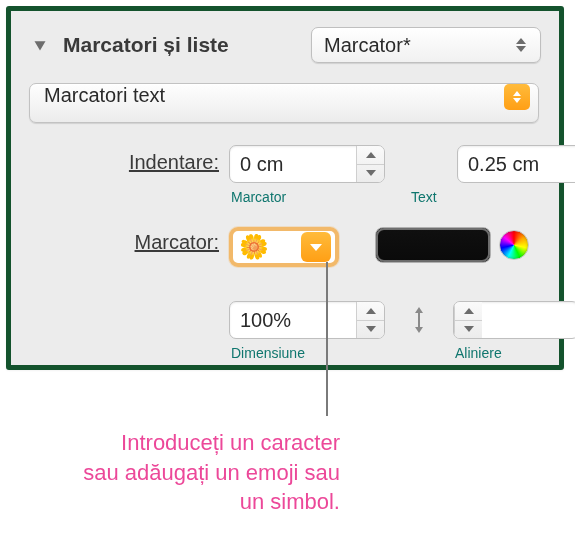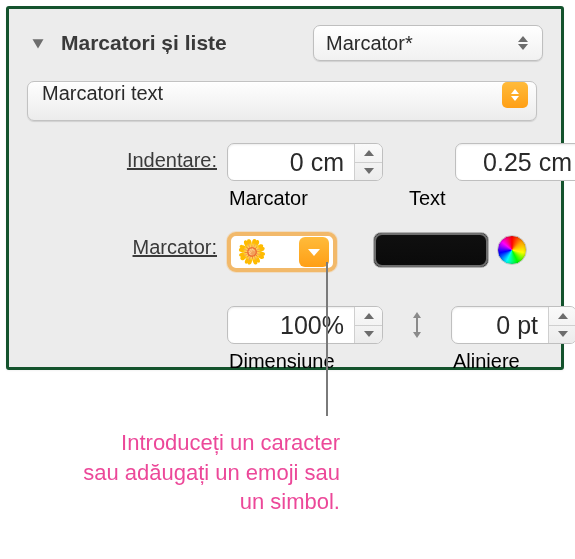--- a/index.html
+++ b/index.html
@@ -1,19 +1,19 @@
 <!DOCTYPE html>
 <html><head>
   <meta charset="utf-8">
   <style>
     * { box-sizing: border-box; margin: 0; padding: 0; font-family: -apple-system, "Helvetica Neue", Arial, sans-serif; }
     body { width: 575px; height: 559px; background: #fff; position: relative; }
     .panel {
       position: absolute; left: 6px; top: 6px; width: 558px; height: 364px;
-      background: #ececec; border: 3px solid #14532d; border-radius: 3px;
+      background: #ececec; border: 5px solid #14532d; border-radius: 3px;
       box-shadow: 0 1px 2px rgba(0,0,0,.05);
       padding: 10px 18px 10px 18px;
     }
 
     
     .header { display: flex; align-items: center; gap: 12px; height: 48px; }
     .disclosure { width: 22px; height: 22px; display: inline-block; }
     .section-title { font-size: 21px; font-weight: 700; color: #3a3a3a; flex: 0 0 auto; }
     .header-spacer { flex: 1; }
     .dd-style {
@@ -44,28 +44,28 @@
     }
     .popup-orange-chev .pc { border-left: 4px solid transparent; border-right: 4px solid transparent; }
     .popup-orange-chev .pc.up { border-bottom: 5px solid #fff; }
     .popup-orange-chev .pc.down { border-top: 5px solid #fff; }
 
     
     .row { display: flex; align-items: flex-start; margin-top: 22px; }
     .row-label { font-size: 20px; color: #3a3a3a; text-align: right; padding-right: 10px; padding-top: 6px; text-decoration: underline; }
     .lbl-col { width: 200px; flex: 0 0 200px; }
     .group { display: flex; flex-direction: column; gap: 6px; }
-    .sublabel { font-size: 20px; color: #000000; padding-left: 2px; }
+    .sublabel { font-size: 14px; color: #0f766e; padding-left: 2px; }
 
     .stepper-field {
       height: 38px; display: flex; align-items: center; background: #fff;
       border: 1px solid #bfbfbf; border-radius: 7px; overflow: hidden;
       box-shadow: inset 0 1px 2px rgba(0,0,0,.08);
     }
-    .stepper-field .value { flex: 1; text-align: right; padding: 0 10px; font-size: 25px; color: #2a2a2a; }
+    .stepper-field .value { flex: 1; padding: 0 10px; font-size: 20px; color: #2a2a2a; }
     .stepper-btns {
       width: 28px; height: 100%; border-left: 1px solid #cfcfcf;
       display: flex; flex-direction: column; background: linear-gradient(#fafafa,#ececec);
     }
     .stepper-btns>div { flex: 1; display: flex; align-items: center; justify-content: center; }
     .stepper-btns .sep { border-top: 1px solid #cfcfcf; }
     .tri-u { border-left: 5px solid transparent; border-right: 5px solid transparent; border-bottom: 6px solid #6c6c6c; }
     .tri-d { border-left: 5px solid transparent; border-right: 5px solid transparent; border-top: 6px solid #6c6c6c; }
 
     .indent-grp { display: flex; gap: 24px; }
@@ -210,21 +210,20 @@
       </div>
       <span class="sublabel">Dimensiune</span>
     </div>
     <div class="align-icon">
       <svg viewBox="0 0 24 30">
         <path d="M12 2 L8 8 L11 8 L11 22 L8 22 L12 28 L16 22 L13 22 L13 8 L16 8 Z" fill="#8a8a8a"></path>
       </svg>
     </div>
     <div class="group">
       <div class="stepper-field">
-        <span class="value">0 pt</span>
         <div class="stepper-btns">
           <div>
               <span class="tri-u"></span>
             </div>
           <div class="sep">
               <span class="tri-d"></span>
             </div>
         </div>
       </div>
       <span class="sublabel">Aliniere</span>

